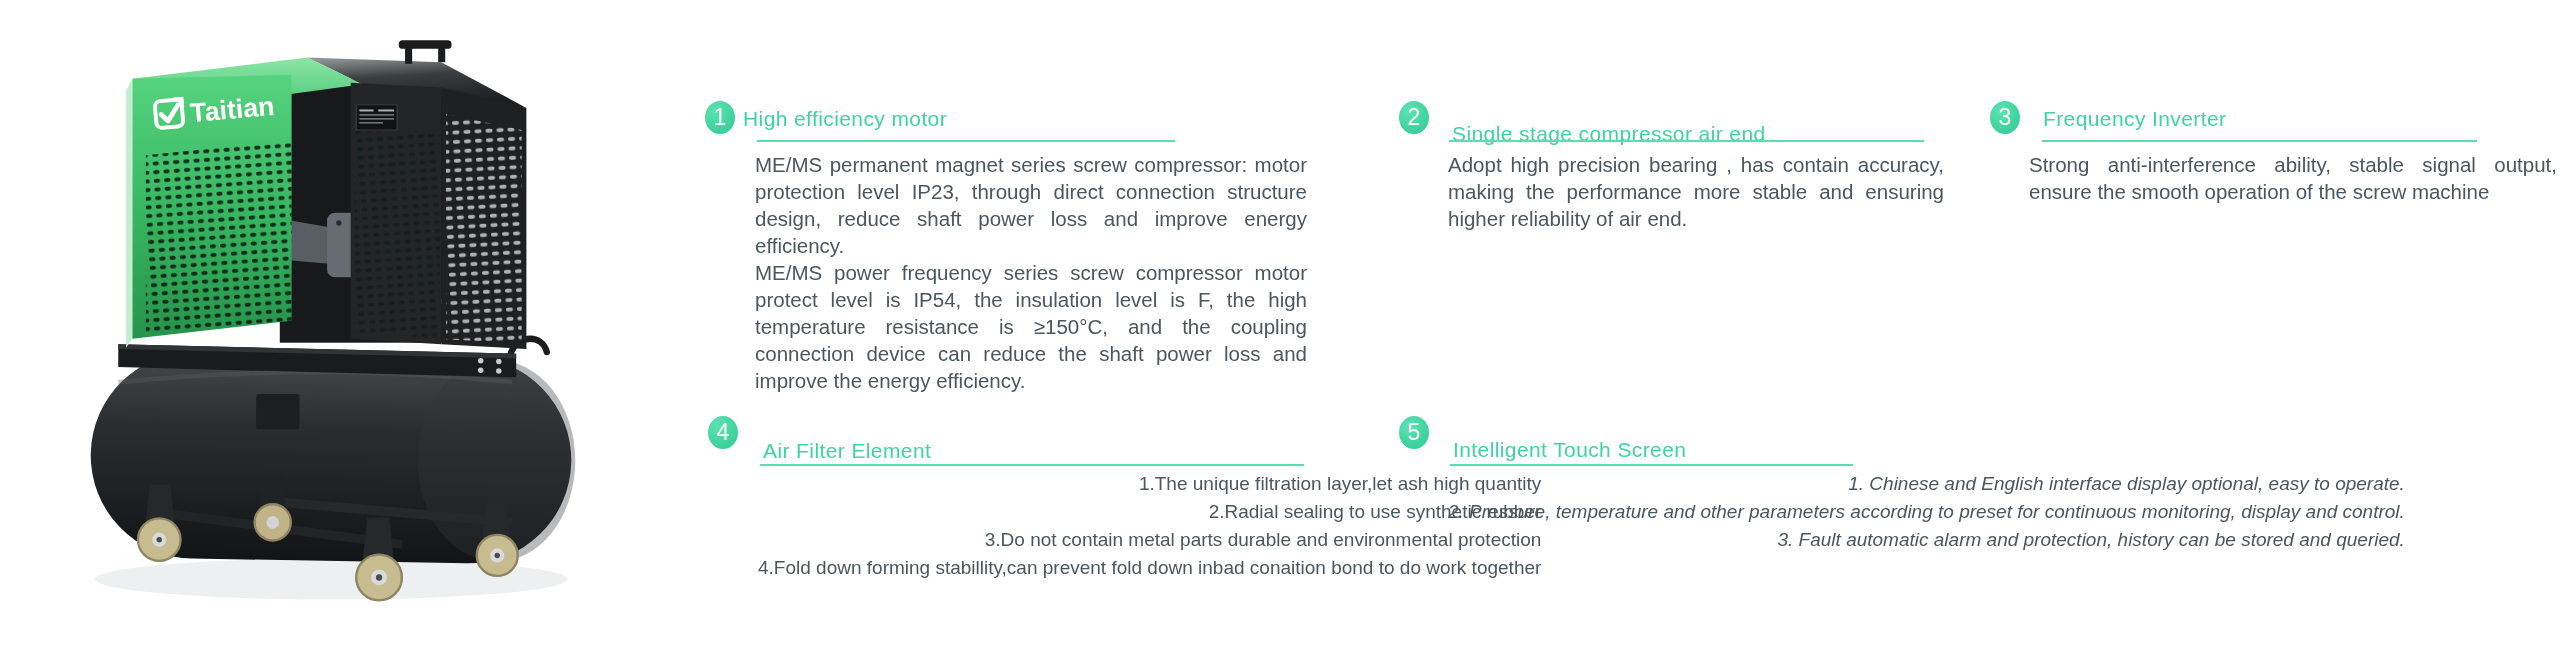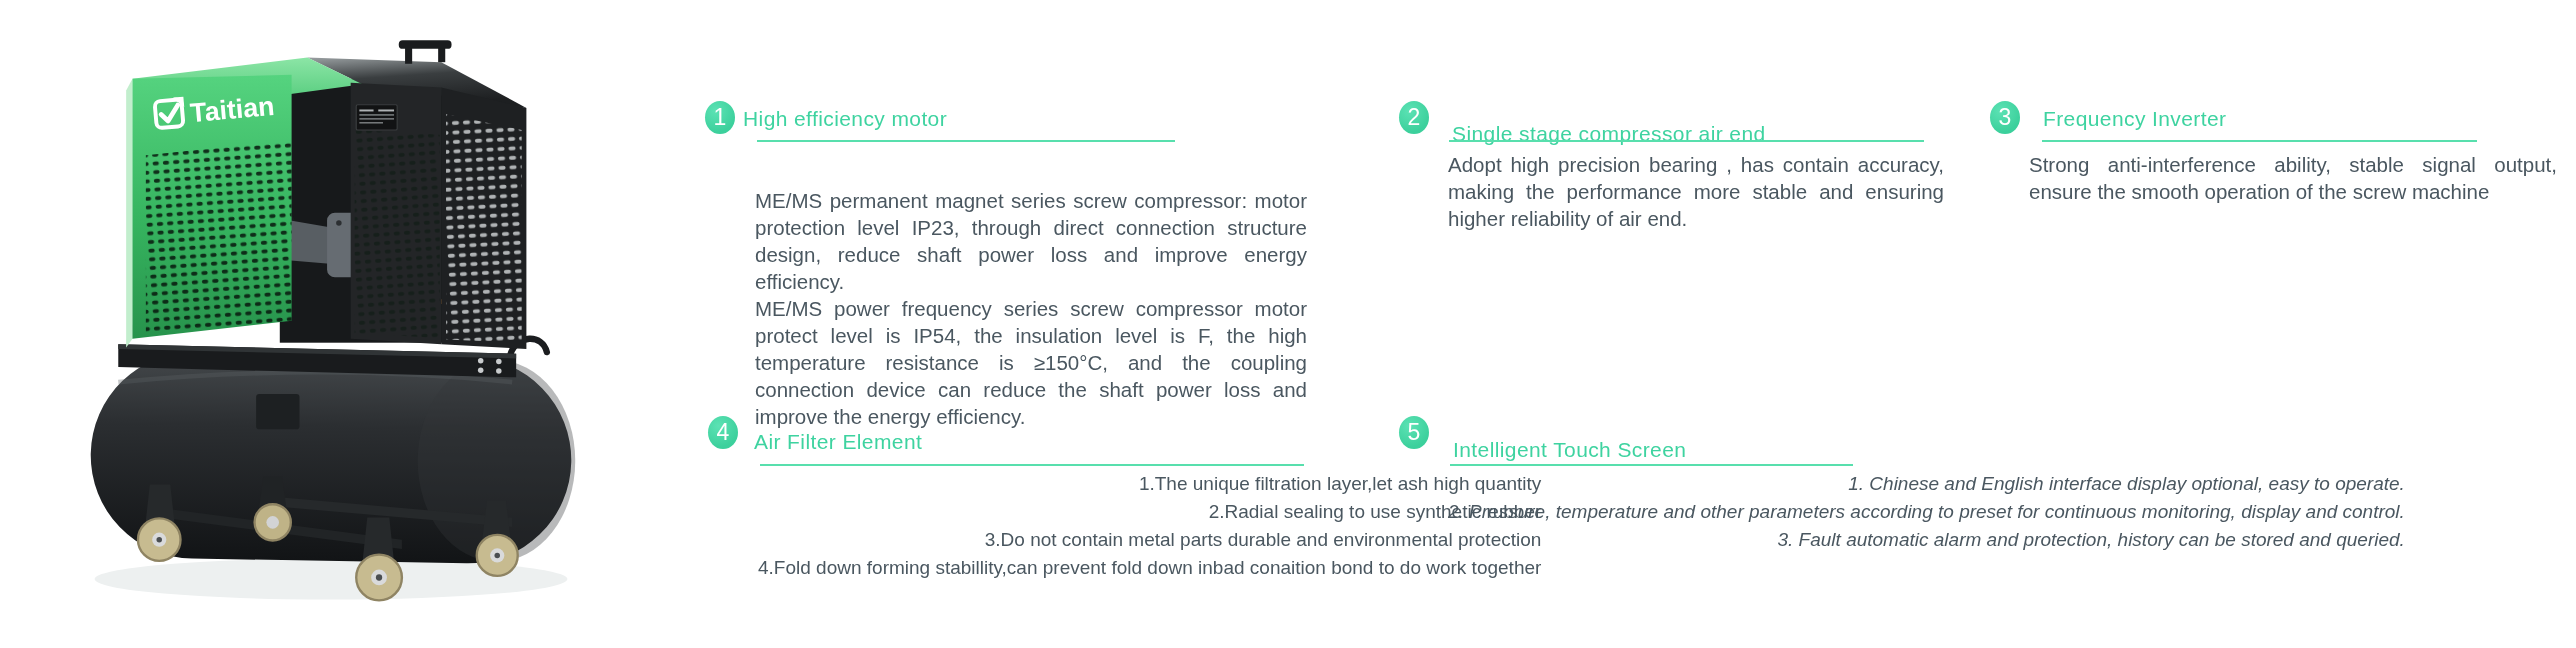--- a/index.html
+++ b/index.html
@@ -23,21 +23,21 @@
   .underline{position:absolute;left:52px;top:39px;height:2.4px;background:var(--underline);}
   .body{
     position:absolute;left:50px;top:50px;color:var(--body);font-size:20.5px;
     line-height:27px;text-align:justify;white-space:pre-line;
   }
   .list{
     position:absolute;left:50px;top:54px;color:var(--body);font-size:19px;
     line-height:28px;white-space:pre;text-align:right;
   }
   
-  .f1{left:705px;top:101px;}  .f1 .underline{width:418px;} .f1 .body{width:552px;margin-top:36px;}
+  .f1{left:705px;top:101px;}  .f1 .underline{width:418px;} .f1 .body{width:552px;}
   .f2{left:1399px;top:101px;} .f2 .underline{left:50px;width:475px;} .f2 .body{left:49px;width:496px;}
   .f3{left:1990px;top:101px;} .f3 .title{left:53px;text-align:center;} .f3 .underline{width:435px;} .f3 .body{left:39px;width:528px;}
   .f4{left:708px;top:416px;}  .f4 .underline{top:48px;width:544px;}
   .f5{left:1399px;top:416px;} .f5 .underline{left:51px;top:48px;width:403px;} .f5 .list{left:49px;font-style:italic;}
 </style>
 </head>
 <body>
 
 <div class="canvas">
 
@@ -208,21 +208,21 @@
 
   <section class="feature f3">
     <div class="badge">3</div>
     <h2 class="title" style="margin:0">Frequency Inverter</h2>
     <div class="underline"></div>
     <div class="body">Strong anti-interference ability, stable signal output, ensure the smooth operation of the screw machine</div>
   </section>
 
   <section class="feature f4">
     <div class="badge">4</div>
-    <h2 class="title" style="margin:8px">Air Filter Element</h2>
+    <h2 class="title" style="margin:17px">Air Filter Element</h2>
     <div class="underline"></div>
     <div class="list">1.The unique filtration layer,let ash high quantity
 2.Radial sealing to use synthetic rubber
 3.Do not contain metal parts durable and environmental protection
 4.Fold down forming stabillity,can prevent fold down inbad conaition bond to do work together</div>
   </section>
 
   <section class="feature f5">
     <div class="badge">5</div>
     <h2 class="title" style="margin:16px">Intelligent Touch Screen</h2>

